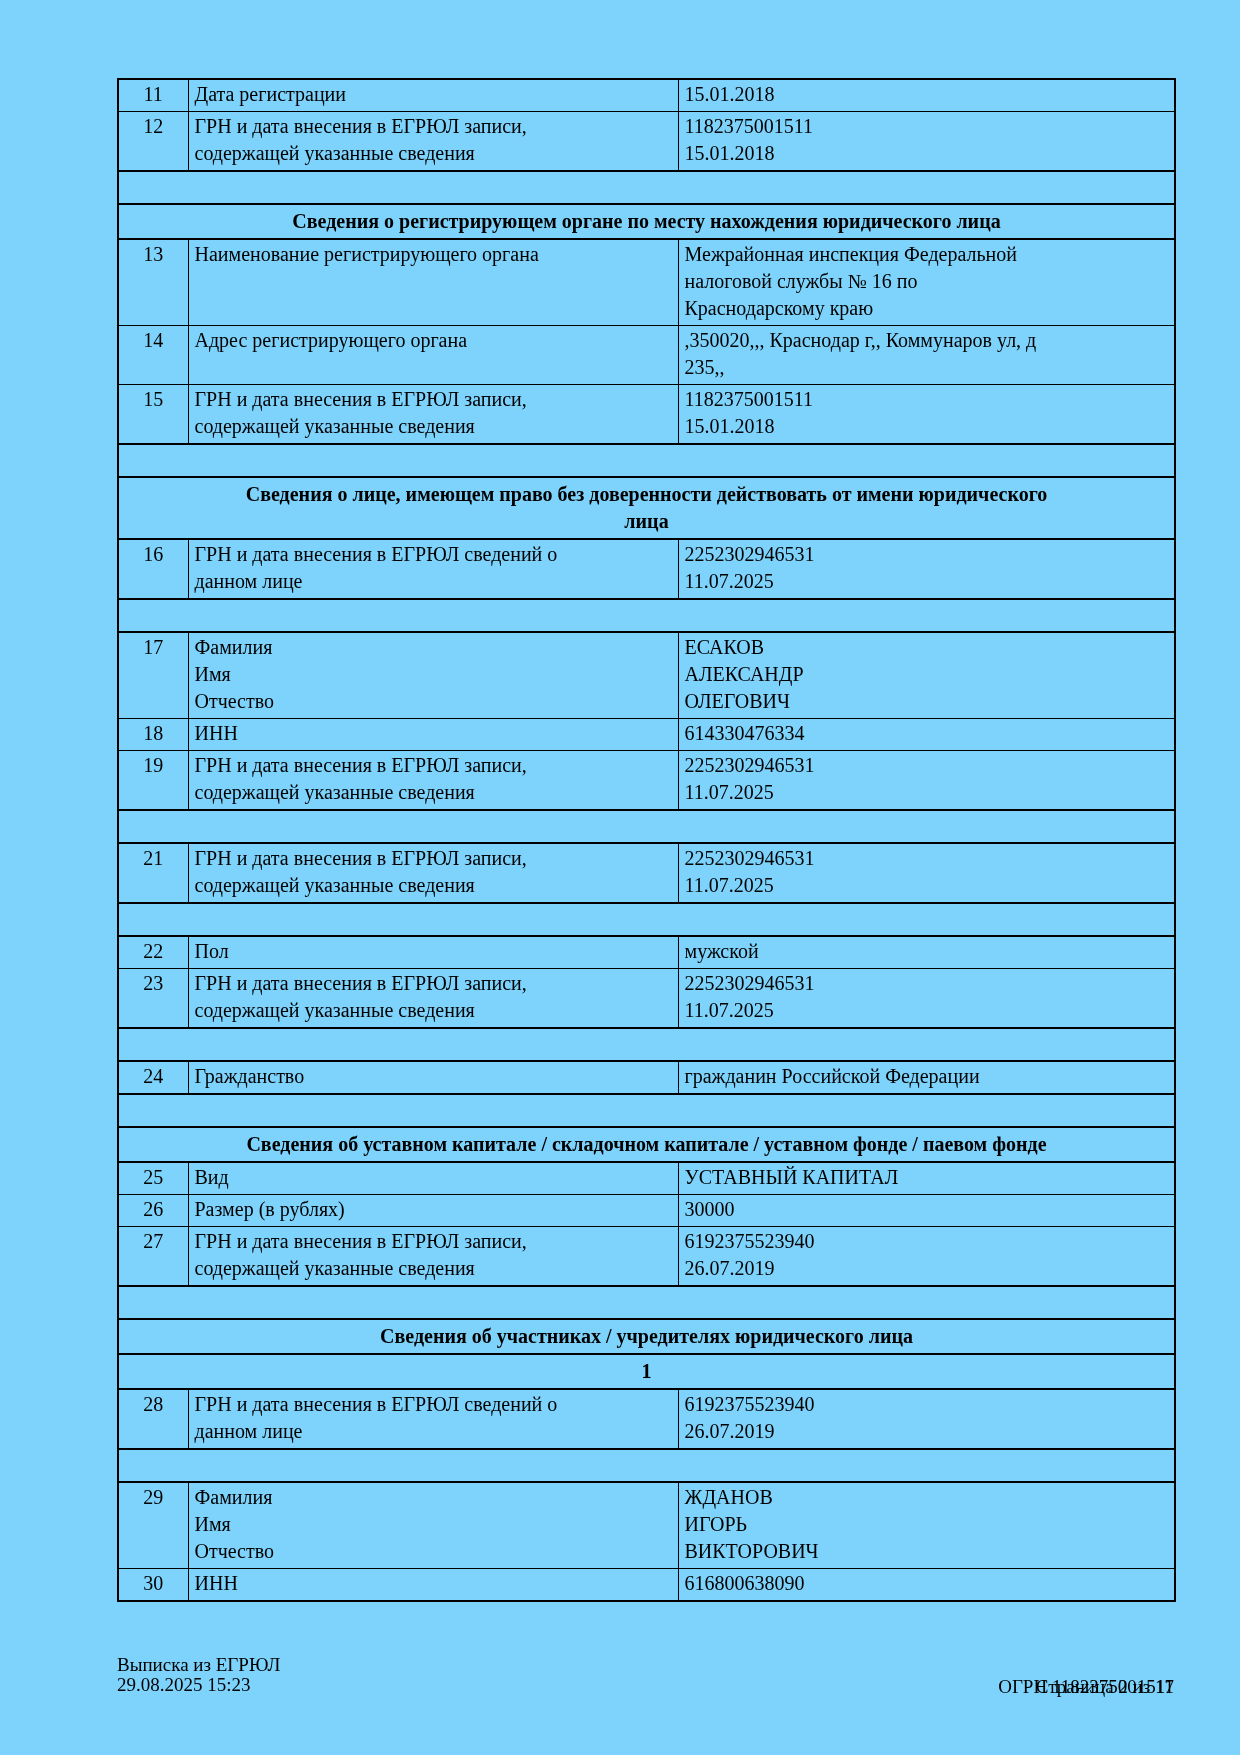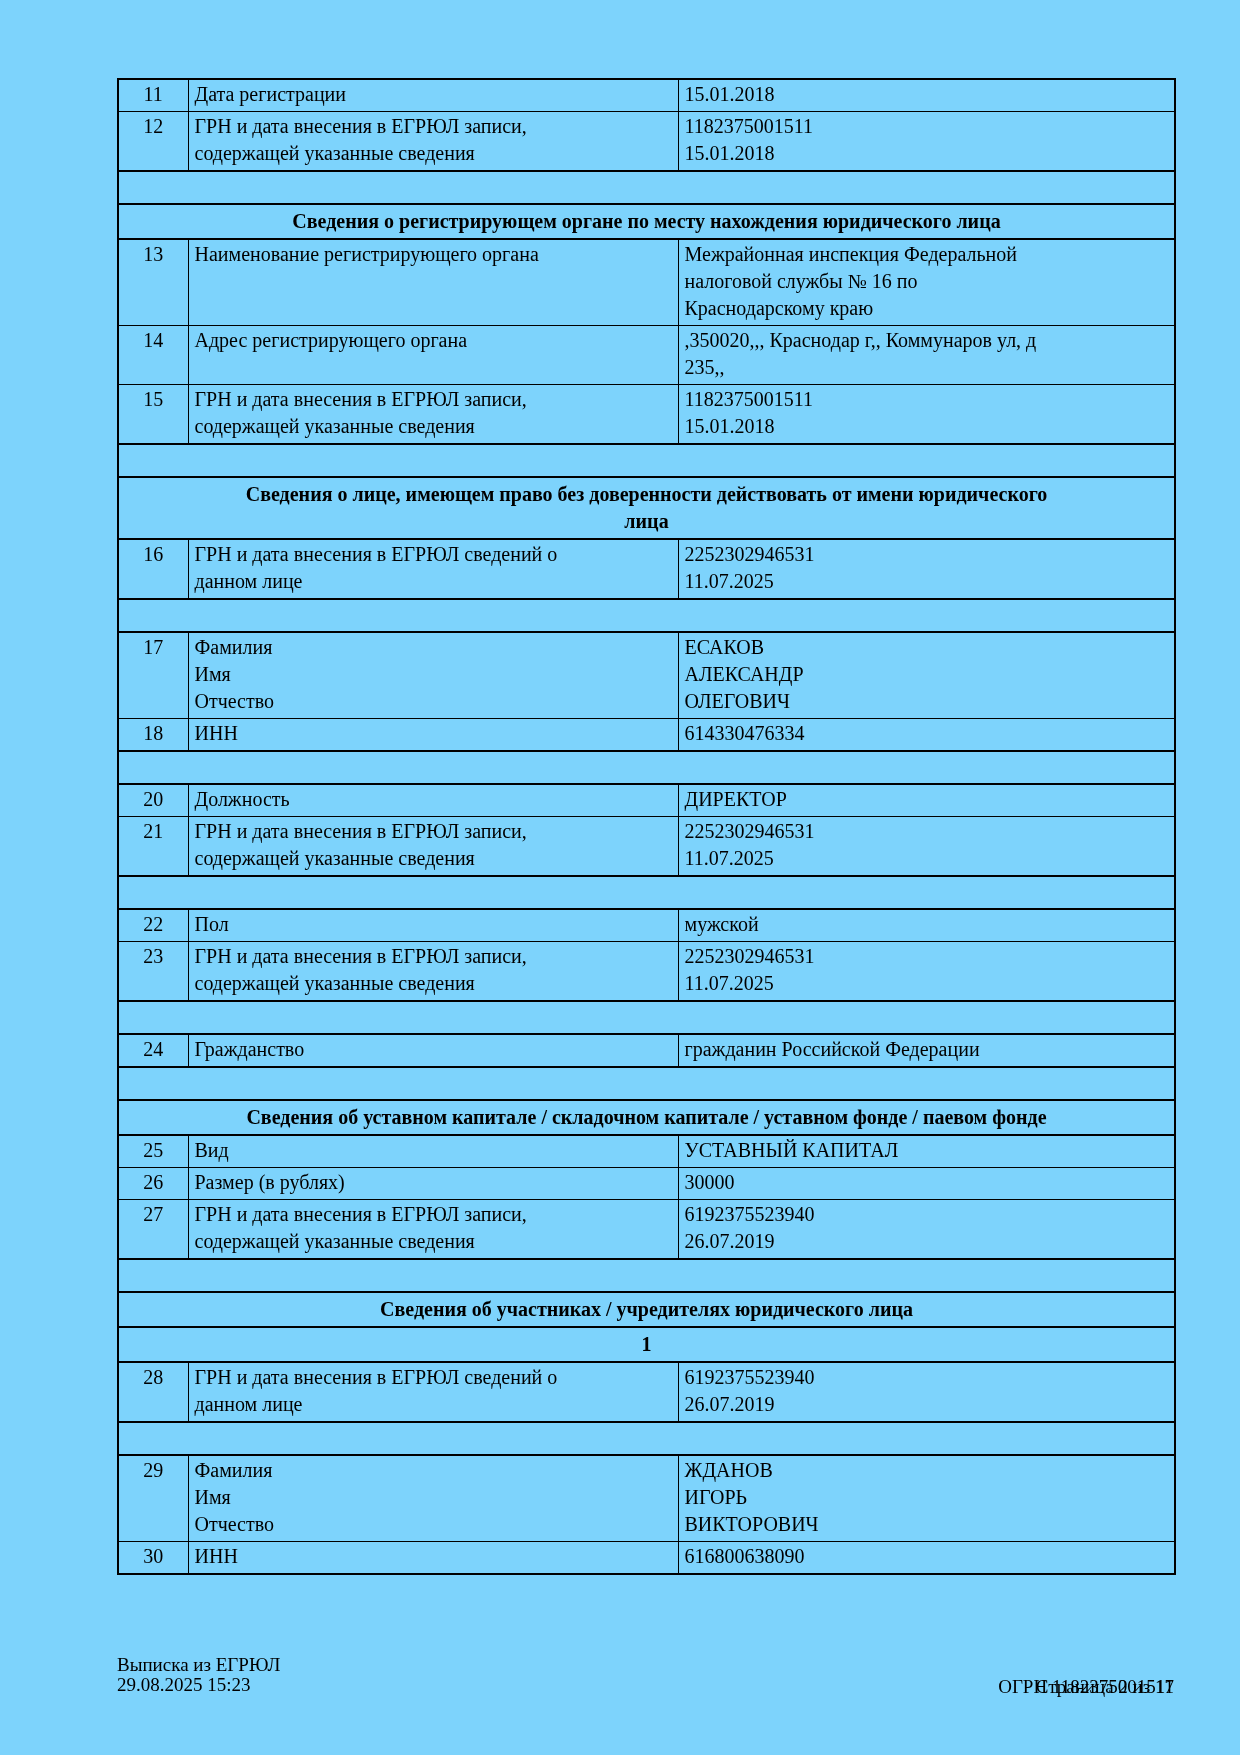--- a/index.html
+++ b/index.html
@@ -192,34 +192,36 @@
       <tr>
         <td class="num">18</td>
         <td>
             <div>ИНН</div>
           </td>
         <td>
             <div>614330476334</div>
           </td>
       </tr>
 
-
-      <tr class="spacer">
-          <td colspan="3"></td>
-        </tr>
-
-      <tr>
-        <td class="num">20</td>
-        <td>
-            <div>Должность</div>
-          </td>
-        <td>
-            <div>ДИРЕКТОР</div>
-          </td>
-      </tr>
+      <tr>
+        <td class="num">19</td>
+        <td>
+          <div>ГРН и дата внесения в ЕГРЮЛ записи,</div>
+          <div>содержащей указанные сведения</div>
+        </td>
+        <td>
+          <div>2252302946531</div>
+          <div>11.07.2025</div>
+        </td>
+      </tr>
+
+      <tr class="spacer">
+          <td colspan="3"></td>
+        </tr>
+
 
       <tr>
         <td class="num">21</td>
         <td>
           <div>ГРН и дата внесения в ЕГРЮЛ записи,</div>
           <div>содержащей указанные сведения</div>
         </td>
         <td>
           <div>2252302946531</div>
           <div>11.07.2025</div>

